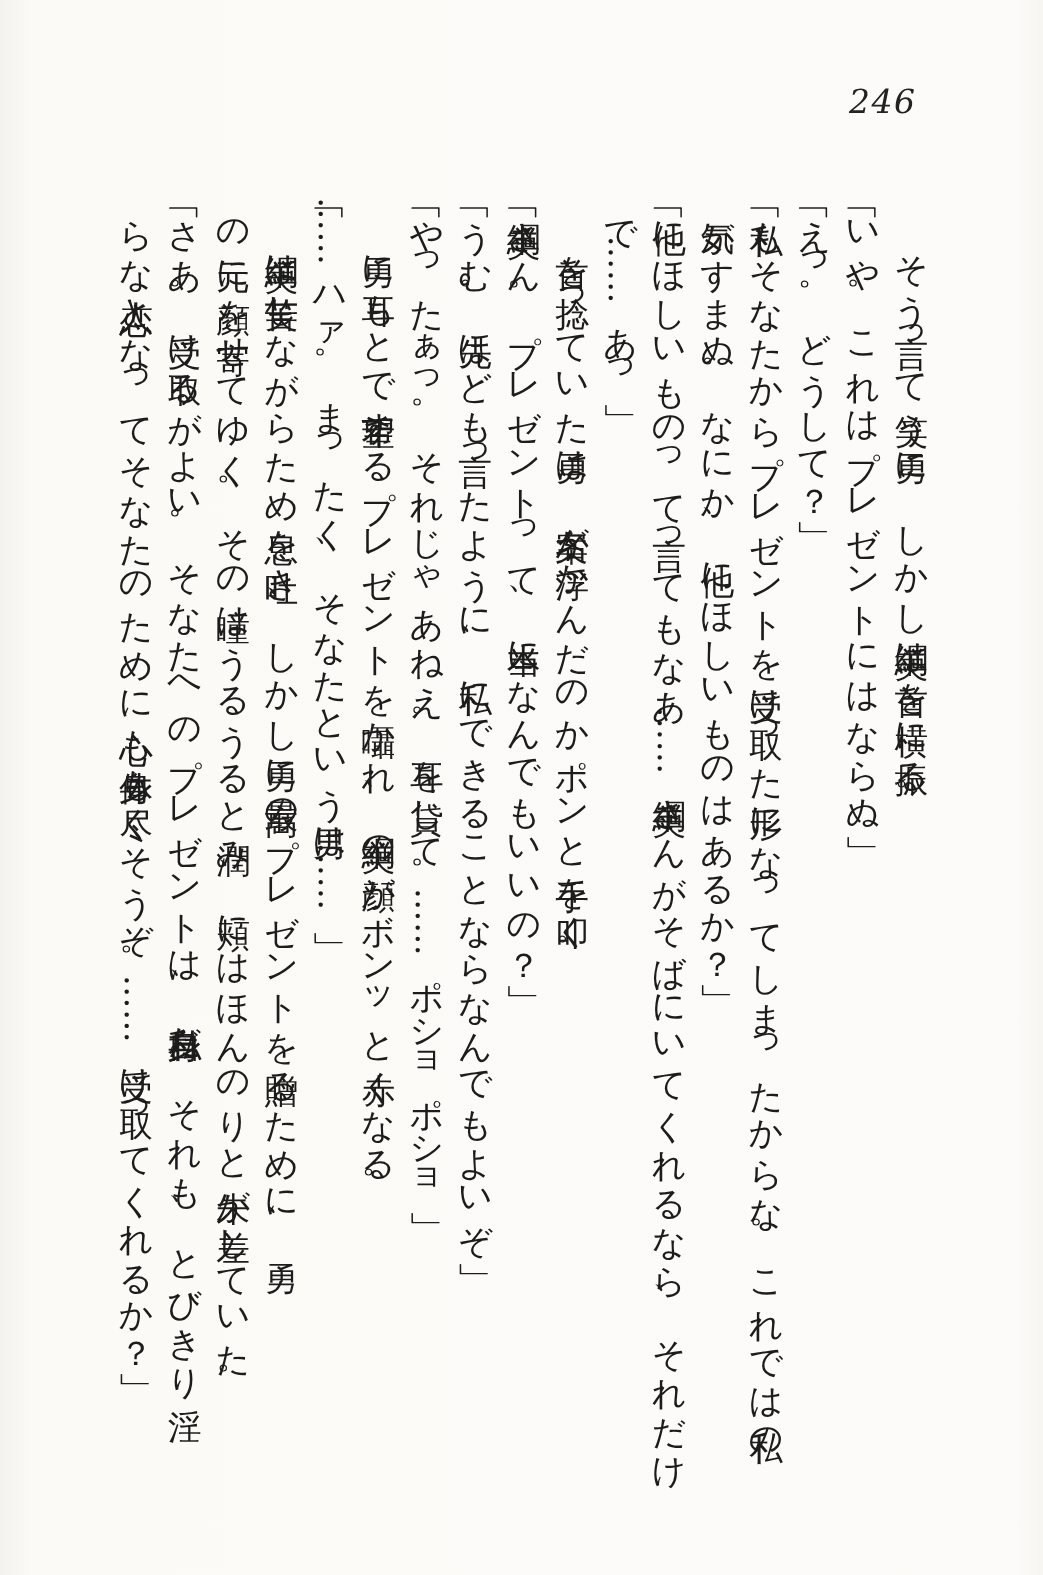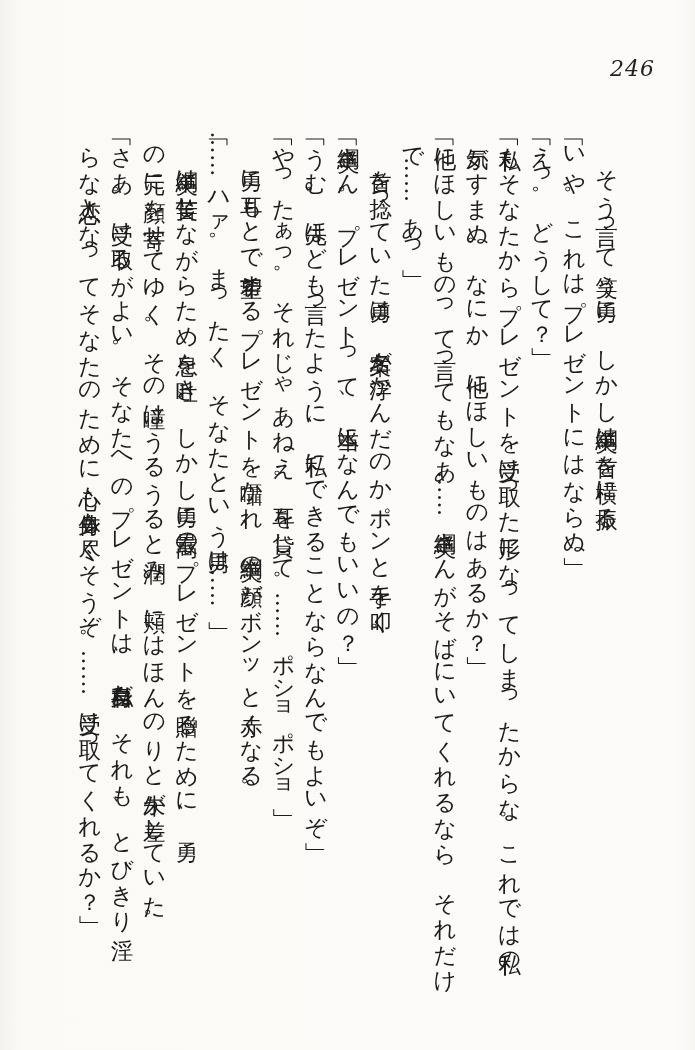--- a/index.html
+++ b/index.html
@@ -22,21 +22,20 @@
   }
   .page-number {
     position: absolute;
     top: 56px;
     left: 566px;
     font-family: "DejaVu Serif", "Liberation Serif", serif;
     font-style: italic;
     font-size: 22px;
     letter-spacing: 1px;
     color: #222;
-    margin-left: 44px;
   }
   .text-block {
     position: absolute;
     top: 131px;
     right: 72px;
     height: 880px;
     writing-mode: vertical-rl;
     text-orientation: mixed;
     font-size: 22.5px;
     line-height: 32.3px;

